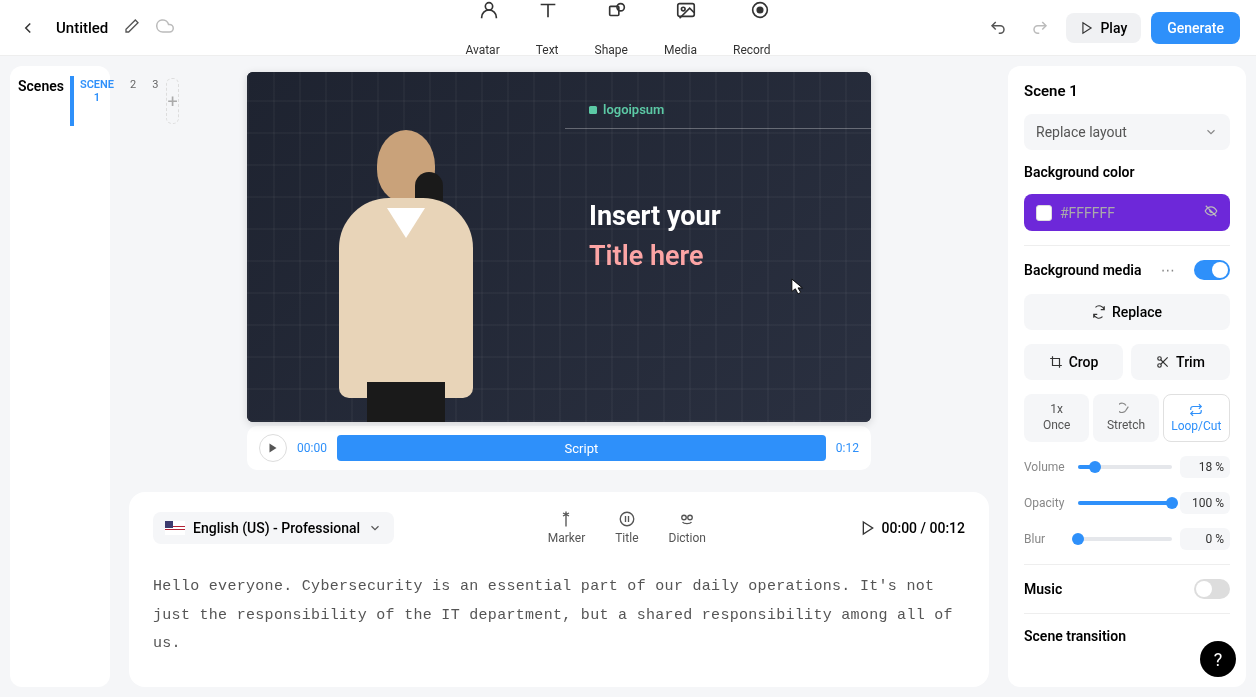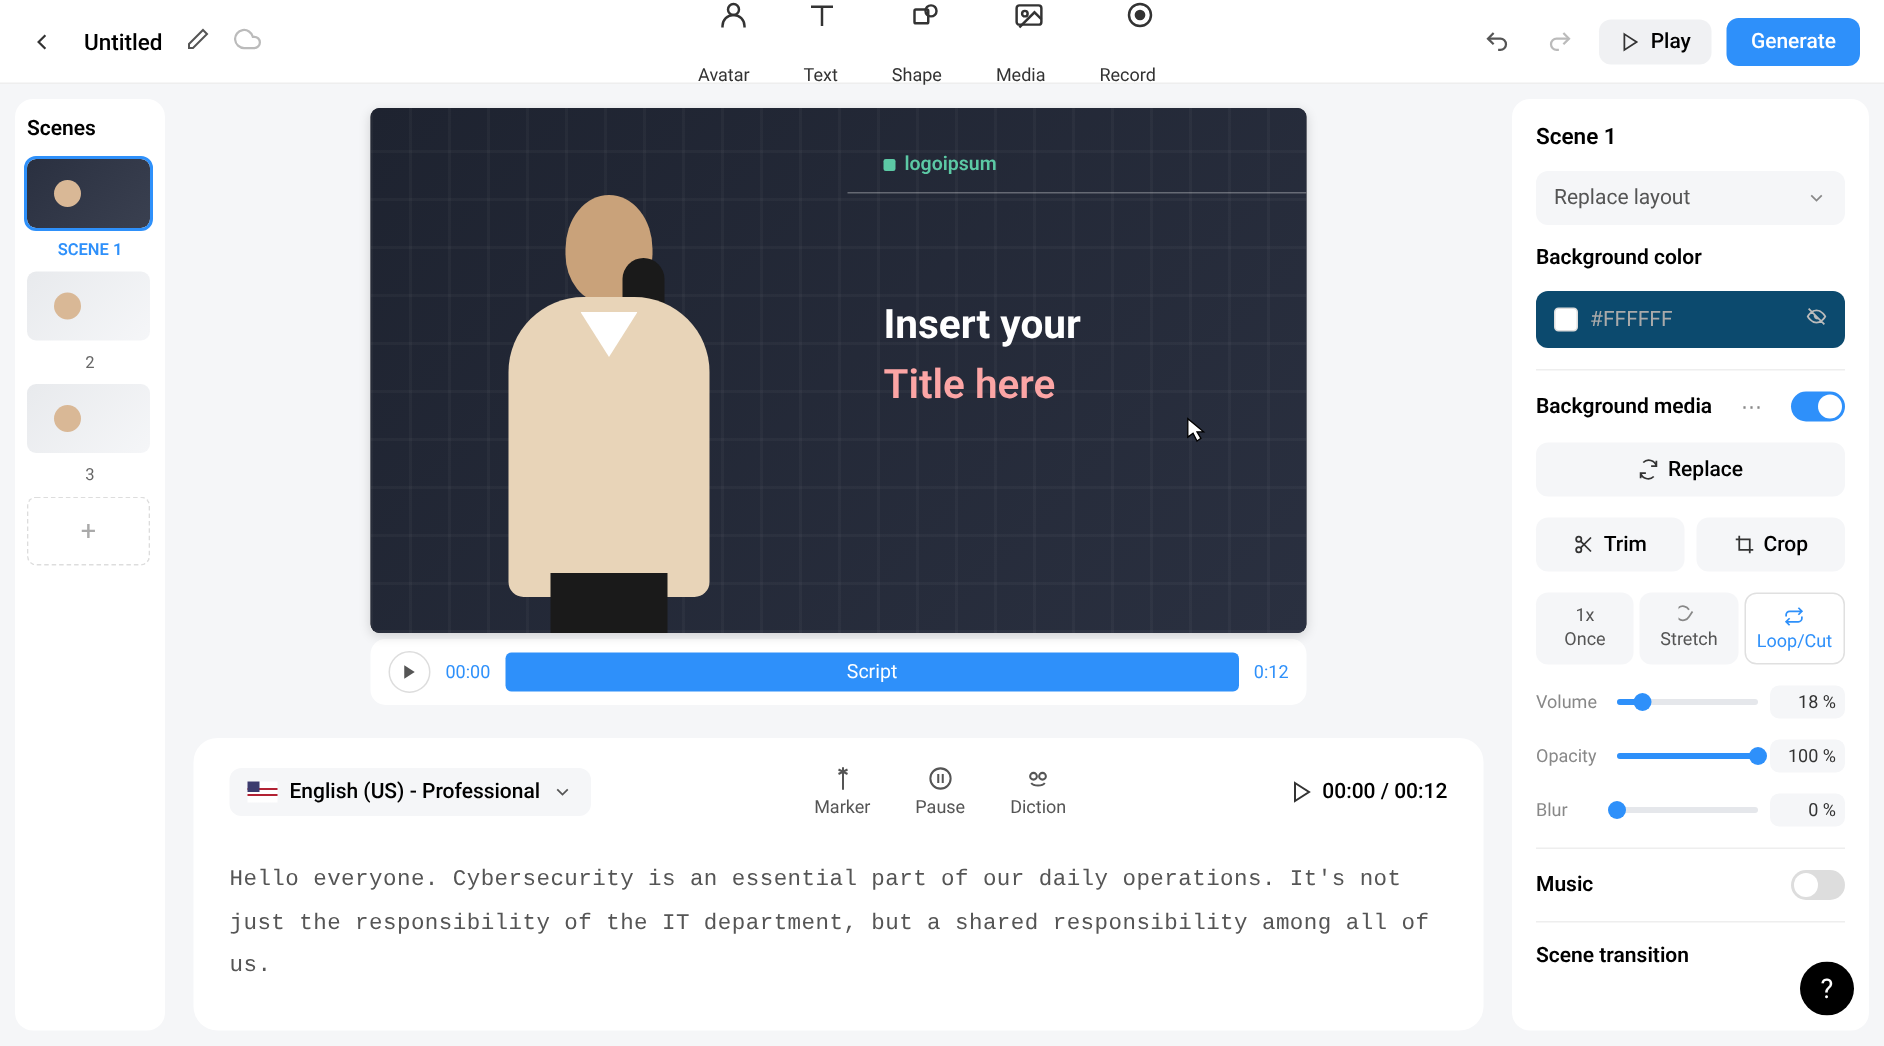--- a/index.html
+++ b/index.html
@@ -10,21 +10,21 @@
 .topbar-right { display: flex; align-items: center; gap: 10px; width: 260px; justify-content: flex-end; }
 .back-btn { width: 24px; height: 24px; display: flex; align-items: center; justify-content: center; cursor: pointer; }
 .title { font-size: 15px; font-weight: 500; }
 .edit-icon, .cloud-icon { color: #666; cursor: pointer; }
 .tool-item { display: flex; flex-direction: column; align-items: flex-end; gap: 22px; cursor: pointer; font-size: 12px; color: #333; }
 .tool-item svg { width: 22px; height: 22px; }
 .icon-btn { width: 32px; height: 32px; display: flex; align-items: center; justify-content: center; cursor: pointer; color: #555; border-radius: 6px; }
 .play-btn { background: #f0f1f3; display: flex; align-items: center; gap: 6px; padding: 7px 14px; border-radius: 8px; font-size: 14px; font-weight: 500; cursor: pointer; }
 .generate-btn { background: #2e90fa; color: #fff; padding: 8px 16px; border-radius: 8px; font-size: 14px; font-weight: 500; cursor: pointer; }
 .main { flex: 1; display: flex; overflow: hidden; }
-.scenes-panel { width: 100px; background: #fff; border-radius: 12px; margin: 10px 0 10px 10px; padding: 12px 8px; display: flex; flex-direction: column; gap: 8px; }
+.scenes-panel { width: 100px; background: #fff; border-radius: 12px; margin: 10px 0 10px 10px; padding: 12px 8px; display: flex; flex-direction: row; gap: 8px; }
 .scenes-title { font-size: 14px; font-weight: 600; margin-bottom: 4px; }
 .scene-thumb { width: 82px; height: 46px; border-radius: 6px; background: linear-gradient(135deg, #2a3040 0%, #3a4050 100%); position: relative; cursor: pointer; overflow: hidden; display: flex; align-items: center; justify-content: center; }
 .scene-thumb.selected { outline: 2px solid #2e90fa; }
 .scene-thumb .mini-avatar { width: 18px; height: 18px; background: #d9b896; border-radius: 50%; position: absolute; left: 18px; top: 14px; }
 .scene-thumb.light { background: linear-gradient(135deg, #e8eaed 0%, #f5f6f8 100%); }
 .scene-label { font-size: 11px; text-align: center; color: #666; }
 .scene-label.active { color: #2e90fa; font-weight: 600; }
 .add-scene { width: 82px; height: 46px; border: 1px dashed #ddd; border-radius: 6px; display: flex; align-items: center; justify-content: center; color: #aaa; cursor: pointer; font-size: 18px; }
 .center-area { flex: 1; display: flex; flex-direction: column; align-items: center; padding: 16px 10px 0 10px; overflow: hidden; }
 .canvas { width: 624px; height: 350px; background: #1a1d26; border-radius: 6px; position: relative; overflow: hidden; box-shadow: 0 2px 8px rgba(0,0,0,0.15); }
@@ -55,21 +55,21 @@
 .flag { width: 20px; height: 14px; background: linear-gradient(#fff 33%, #b22234 33% 40%, #fff 40% 60%, #b22234 60% 67%, #fff 67%); position: relative; }
 .flag::before { content:''; position:absolute; left:0; top:0; width:8px; height:7px; background:#3c3b6e; }
 .script-tools { display: flex; gap: 30px; }
 .script-tool { display: flex; flex-direction: column; align-items: center; gap: 3px; cursor: pointer; font-size: 12px; color: #555; }
 .script-time { display: flex; align-items: center; gap: 6px; font-size: 14px; font-weight: 500; }
 .script-text { margin-top: 28px; font-family: 'Courier New', monospace; font-size: 15px; line-height: 1.9; color: #555; letter-spacing: 0.3px; }
 .right-panel { width: 238px; background: #fff; border-radius: 12px; margin: 10px 10px 10px 0; padding: 16px; overflow-y: auto; display: flex; flex-direction: column; gap: 14px; font-size: 14px; }
 .rp-title { font-weight: 600; font-size: 15px; }
 .rp-select { background: #f5f6f8; padding: 10px 12px; border-radius: 8px; display: flex; justify-content: space-between; align-items: center; cursor: pointer; color: #555; }
 .rp-section-label { font-weight: 600; font-size: 14px; }
-.color-input { background: #0c4a6e; padding: 10px 12px; border-radius: 8px; display: flex; align-items: center; gap: 8px; color: #aaa; justify-content: center; }
+.color-input { background: #6d28d9; padding: 10px 12px; border-radius: 8px; display: flex; align-items: center; gap: 8px; color: #aaa; justify-content: center; }
 .color-swatch { width: 16px; height: 16px; border: 1px solid #ddd; border-radius: 3px; background: #fff; }
 .row-between { display: flex; justify-content: space-between; align-items: center; }
 .ellipsis { color: #888; cursor: pointer; }
 .toggle { width: 36px; height: 20px; background: #2e90fa; border-radius: 10px; position: relative; cursor: pointer; }
 .toggle::after { content:''; position:absolute; right:2px; top:2px; width:16px; height:16px; background:#fff; border-radius:50%; }
 .toggle.off { background: #ddd; }
 .toggle.off::after { left:2px; right:auto; }
 .rp-btn { background: #f5f6f8; padding: 10px; border-radius: 8px; display: flex; align-items: center; justify-content: center; gap: 6px; cursor: pointer; font-weight: 500; }
 .btn-row { display: flex; gap: 8px; }
 .btn-row .rp-btn { flex: 1; }
@@ -240,21 +240,21 @@
             <svg viewBox="0 0 24 24" width="18" height="18" fill="none" stroke="#555" stroke-width="1.8">
                 <path d="M12 2v6M8 4l8 4M16 4l-8 4M12 8v14"></path>
               </svg>
             <span>Marker</span>
           </div>
           <div class="script-tool">
             <svg viewBox="0 0 24 24" width="18" height="18" fill="none" stroke="#555" stroke-width="1.8">
                 <circle cx="12" cy="12" r="9"></circle>
                 <path d="M10 8v8M14 8v8"></path>
               </svg>
-            <span>Pause</span>
+            <span>Title</span>
           </div>
           <div class="script-tool">
             <svg viewBox="0 0 24 24" width="18" height="18" fill="none" stroke="#555" stroke-width="1.8">
                 <circle cx="8" cy="10" r="3"></circle>
                 <circle cx="16" cy="10" r="3"></circle>
                 <path d="M6 16c2 3 10 3 12 0"></path>
               </svg>
             <span>Diction</span>
           </div>
         </div>
@@ -300,31 +300,31 @@
     <div class="rp-btn">
       <svg viewBox="0 0 24 24" width="14" height="14" fill="none" stroke="#333" stroke-width="2">
           <path d="M21 2v6h-6M3 22v-6h6M21 8a9 9 0 0 0-15-4M3 16a9 9 0 0 0 15 4"></path>
         </svg>
       <span>Replace</span>
     </div>
 
     <div class="btn-row">
       <div class="rp-btn">
         <svg viewBox="0 0 24 24" width="14" height="14" fill="none" stroke="#333" stroke-width="2">
+            <path d="M6 2v16h16M2 6h16v16"></path>
+          </svg>
+        <span>Crop</span>
+      </div>
+      <div class="rp-btn">
+        <svg viewBox="0 0 24 24" width="14" height="14" fill="none" stroke="#333" stroke-width="2">
             <circle cx="6" cy="6" r="3"></circle>
             <circle cx="6" cy="18" r="3"></circle>
             <path d="M20 4L8.12 15.88M20 20L8.12 8.12"></path>
           </svg>
         <span>Trim</span>
-      </div>
-      <div class="rp-btn">
-        <svg viewBox="0 0 24 24" width="14" height="14" fill="none" stroke="#333" stroke-width="2">
-            <path d="M6 2v16h16M2 6h16v16"></path>
-          </svg>
-        <span>Crop</span>
       </div>
     </div>
 
     <div class="seg-row">
       <div class="seg">
         <span>1x</span>
         <span>Once</span>
       </div>
       <div class="seg">
         <svg viewBox="0 0 24 24" width="14" height="14" fill="none" stroke="#888" stroke-width="2">

